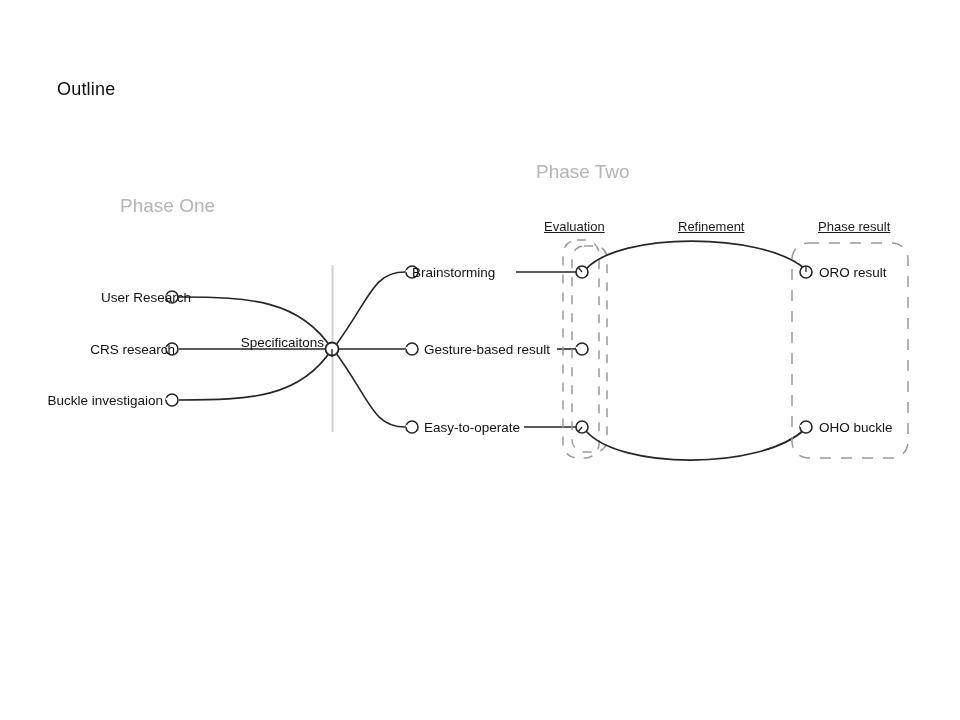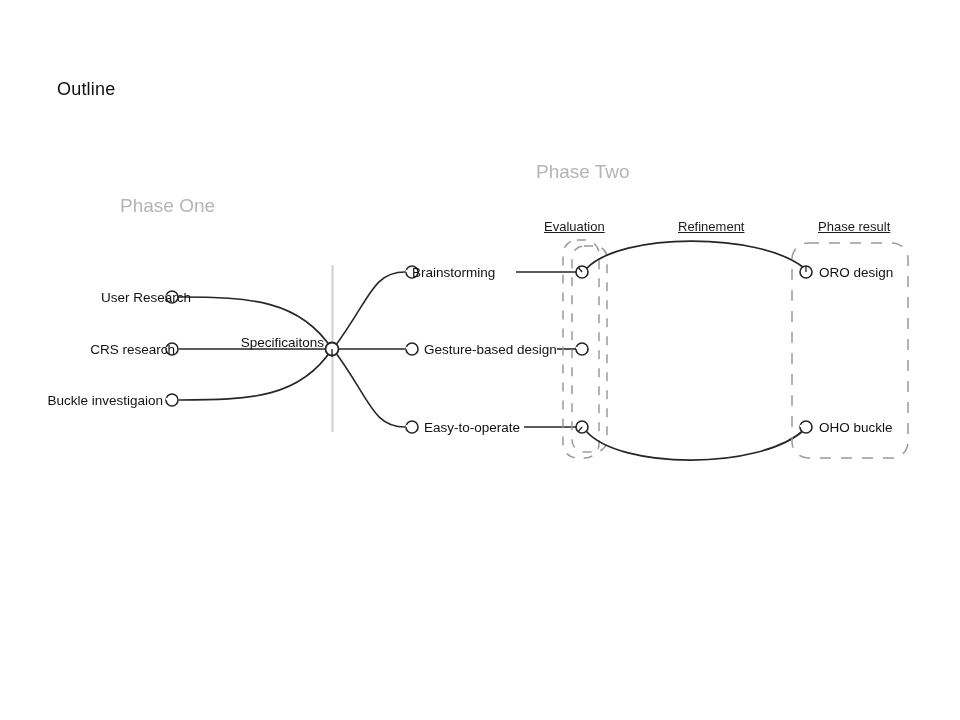--- a/index.html
+++ b/index.html
@@ -157,19 +157,19 @@
   <div class="col-head" id="col-head-refinement">Refinement</div>
   <div class="col-head" id="col-head-final">Phase result</div>
 
   <div class="node-label right-align" style="left:0px; width:163px; top:291px;margin-left:28px;">User Research</div>
   <div class="node-label right-align" style="left:12px; width:163px; top:343px;">CRS research</div>
   <div class="node-label right-align" style="left:0px; width:163px; top:394px;">Buckle investigaion</div>
 
   <div class="node-label right-align" style="left:120px; width:204px; top:336px;">Specificaitons</div>
 
   <div class="node-label" style="left:400px; top:266px;margin-left:12px;">Brainstorming</div>
-  <div class="node-label" style="left:424px; top:343px;">Gesture-based design</div>
+  <div class="node-label" style="left:424px; top:343px;">Gesture-based result</div>
   <div class="node-label" style="left:424px; top:421px;">Easy-to-operate</div>
 
-  <div class="node-label" style="left:819px; top:266px;">ORO design</div>
+  <div class="node-label" style="left:819px; top:266px;">ORO result</div>
   <div class="node-label" style="left:819px; top:421px;">OHO buckle</div>
 
 </div>
 
 </body></html>

